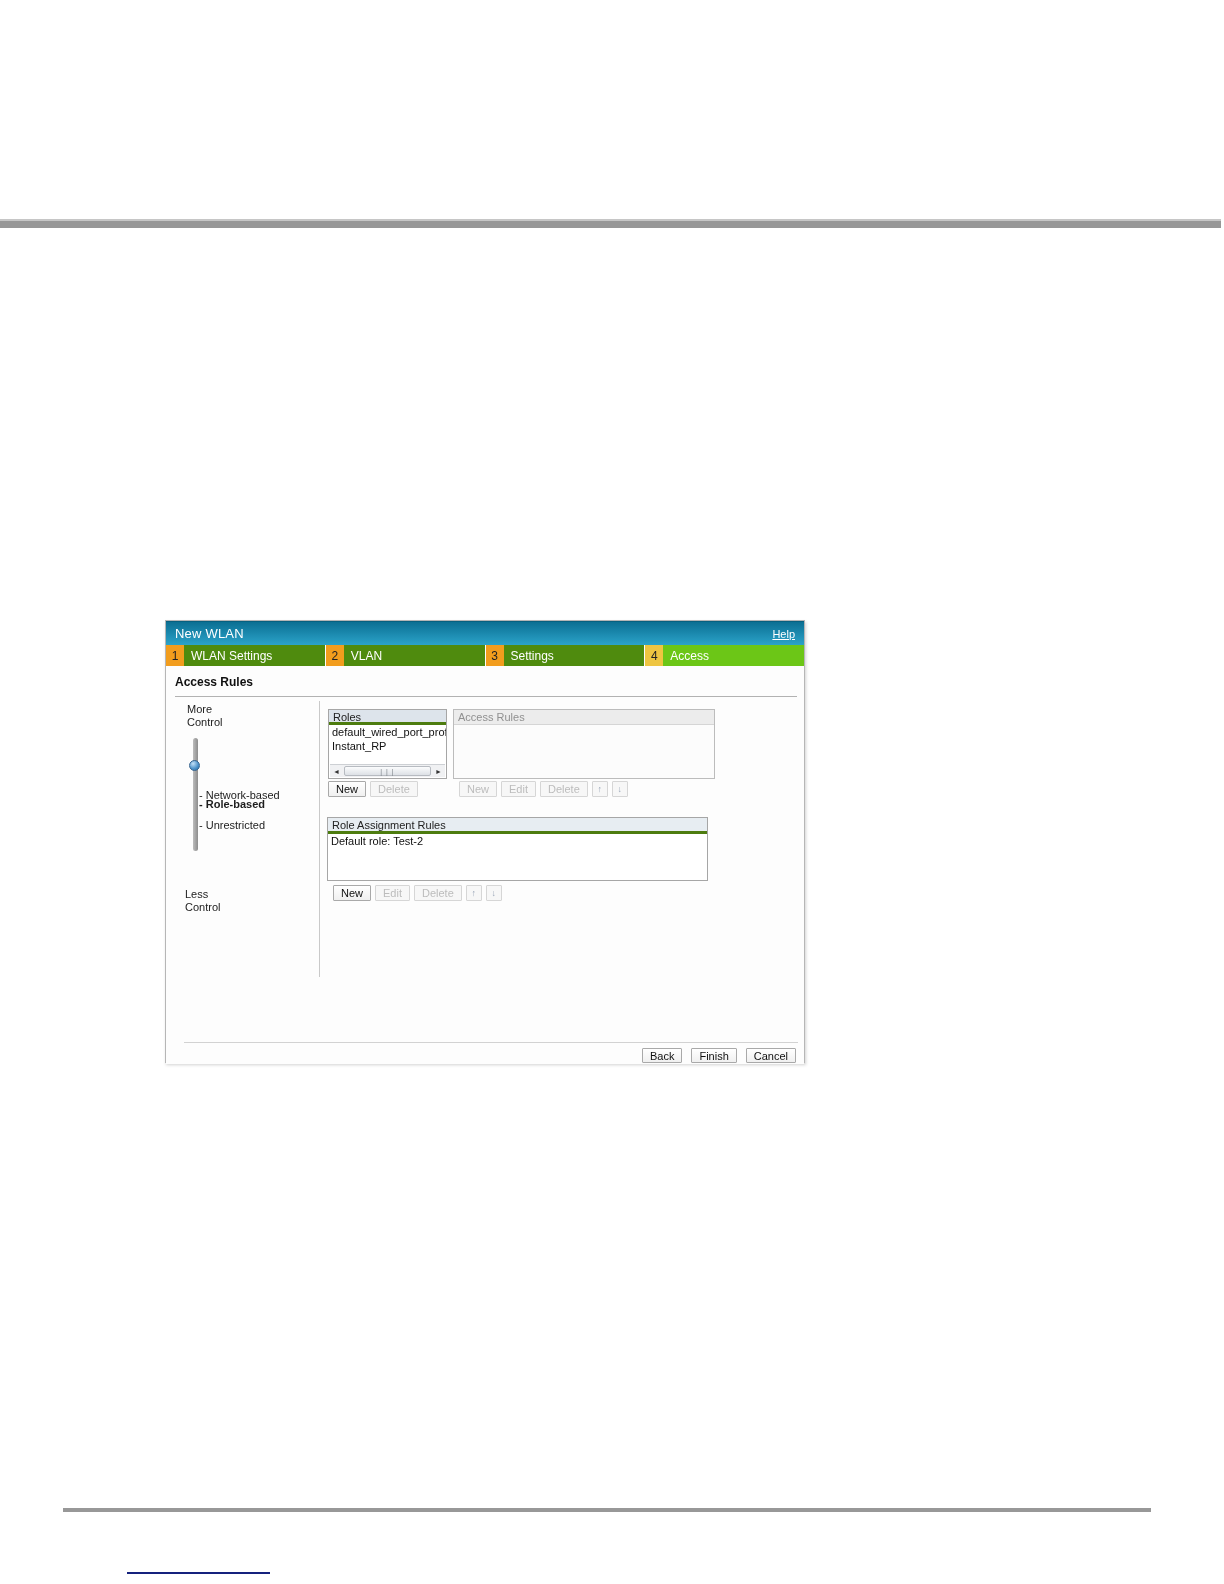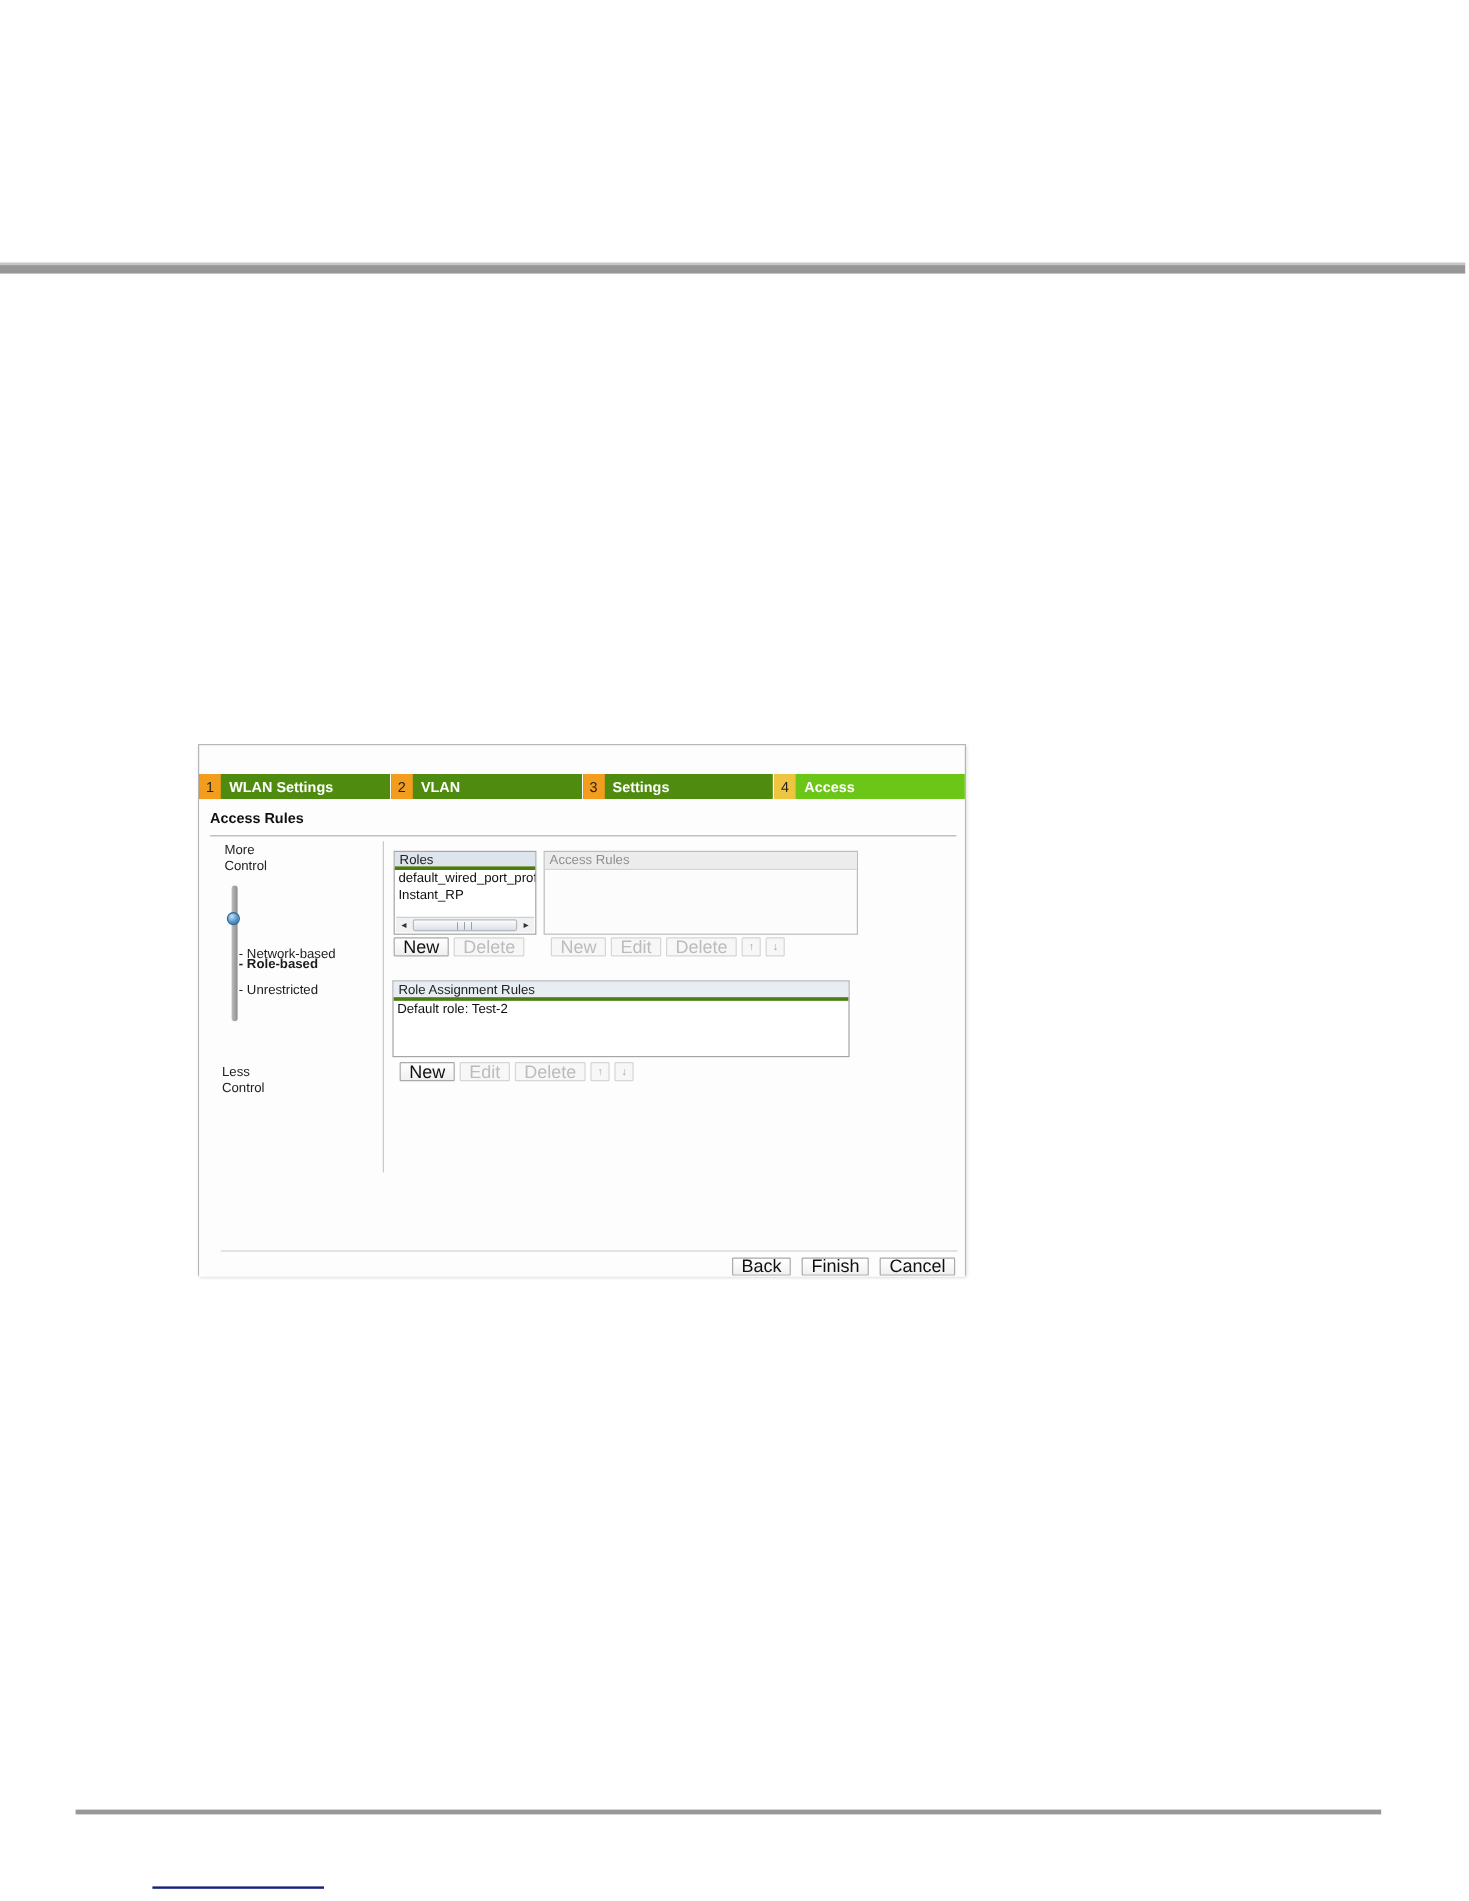--- a/index.html
+++ b/index.html
@@ -19,21 +19,21 @@
               background:linear-gradient(#0b6f93,#2ba3c9); border-top:1px solid #07607f;
               display:flex; align-items:center; padding:0 9px; }
   .titlebar .title { color:#fff; font-size:13px; letter-spacing:.2px; }
   .titlebar .help { margin-left:auto; color:#fff; font-size:11px; text-decoration:underline; cursor:pointer; }
 
   .tabs { position:absolute; left:0; top:24px; width:100%; height:21px; display:flex; }
   .tab { flex:1; display:flex; align-items:stretch; background:#4f8b0e; margin-right:1px; cursor:pointer; }
   .tab:last-child { margin-right:0; }
   .tab .num { width:18px; display:flex; align-items:center; justify-content:center;
               background:#f29d1d; color:#222; font-size:12px; }
-  .tab .lbl { color:#fff; font-size:12px; display:flex; align-items:center; padding-left:7px;font-weight:bold; }
+  .tab .lbl { color:#fff; font-size:12px; display:flex; align-items:center; padding-left:7px; }
   .tab.active { background:#6cc617; }
   .tab.active .num { background:#eec541; }
 
   .dlg-body { position:absolute; left:0; top:45px; width:100%; height:398px; background:#fdfdfd; }
 
   .section-title { left:9px; top:9px; font-size:12px; font-weight:bold; color:#101010; }
   .section-rule { left:9px; top:30px; width:622px; height:1px; background:#b2b2b2; }
 
   
   .side-lbl { font-size:11px; color:#222; line-height:13px; }
@@ -65,40 +65,44 @@
                   justify-content:center; font-size:7px; color:#7c8288; letter-spacing:1px; cursor:pointer; }
 
   .ar-panel { left:287px; top:43px; width:262px; height:70px; border-color:#bcbcbc; background:#fcfcfc; }
   .ar-panel .panel-header { background:#ececec; color:#909090; border-bottom:1px solid #d5d5d5; }
 
   .ra-panel { left:161px; top:151px; width:381px; height:64px; }
   .ra-panel .panel-header { height:16px; background:#e7edf2; }
 
   
   .btn-row { display:flex; gap:4px; }
-  .btn { height:16px; padding:0 7px; font-size:15px; color:#111; cursor:pointer;
+  .btn { height:16px; padding:0 7px; font-size:11px; color:#111; cursor:pointer;
          background:linear-gradient(#ffffff,#f0f0f0); border:1px solid #a9a9a9; border-radius:1px;
          display:flex; align-items:center; justify-content:center; white-space:nowrap; }
   .btn.disabled { color:#bcbcbc; border-color:#d6d6d6; background:#f7f7f7; }
   .btn.arrow { width:16px; padding:0; font-size:9px; font-weight:bold; color:#9aa6b8; }
   .roles-btns { left:162px; top:115px; }
   .ar-btns { left:293px; top:115px; }
   .ra-btns { left:167px; top:219px; }
 
   .footer-rule { left:18px; top:376px; width:614px; height:1px; background:#d2d2d2; }
   .footer-btns { right:8px; top:382px; display:flex; gap:9px; }
   .footer-btns .btn { height:15px; }
 </style>
 </head>
 <body>
 
 <div class="abs top-rule"></div>
 
 <div class="abs dialog">
 
+  <div class="titlebar">
+    <span class="title">New WLAN</span>
+    <span class="help">Help</span>
+  </div>
 
   <div class="tabs">
     <div class="tab">
       <span class="num">1</span>
       <span class="lbl">WLAN Settings</span>
     </div>
     <div class="tab">
       <span class="num">2</span>
       <span class="lbl">VLAN</span>
     </div>

